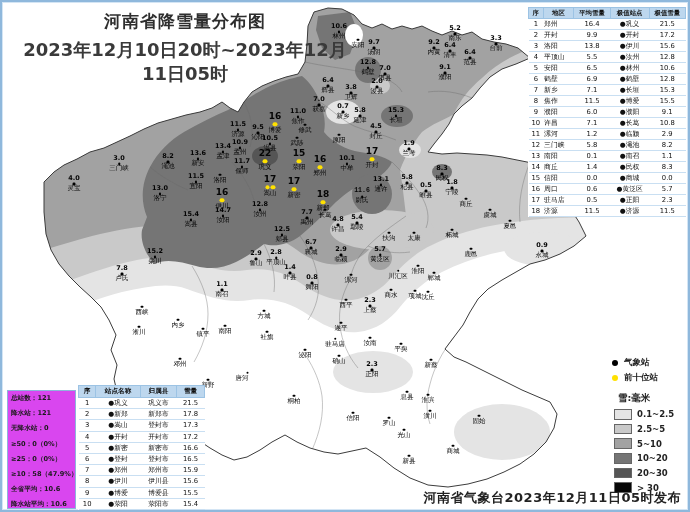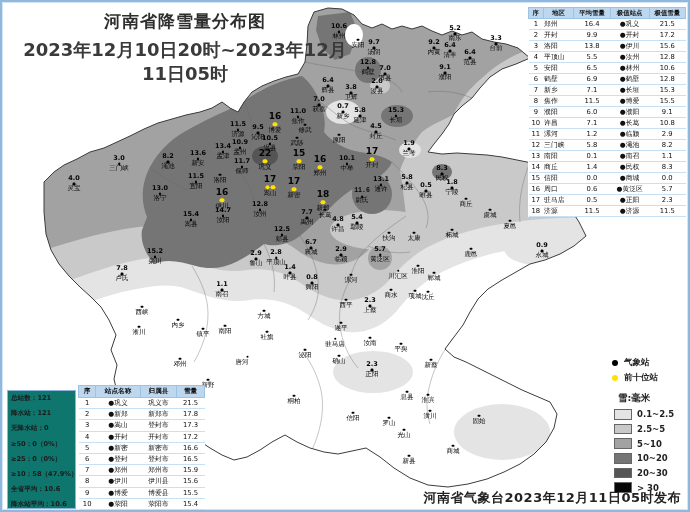--- a/index.html
+++ b/index.html
@@ -8,21 +8,21 @@
   .b0{fill:var(--b0)} .b1{fill:var(--b1)} .b2{fill:var(--b2)} .b3{fill:var(--b3)} .b4{fill:var(--b4)}
   .title-block{position:absolute;left:18px;top:8px;width:330px;text-align:center;z-index:10;}
   .map-title{font-size:17px;font-weight:bold;color:#2e2e2e;letter-spacing:1px;}
   .map-subtitle{font-size:18px;font-weight:bold;color:#3a3a3a;margin-top:5px;}
   
   .region-table{position:absolute;left:526px;top:5px;width:158px;border-collapse:collapse;z-index:10;background:#fff;font-size:6.8px;color:#111;}
   .region-table th{background:#bdd7ee;border:1px solid #9cc3e4;font-size:6.4px;padding:0;height:10px;font-weight:bold;}
   .region-table td{border-bottom:1px solid #c9dff2;padding:0 1px;height:8.6px;text-align:center;white-space:nowrap;}
   .region-table td.l{text-align:left;}
   
-  .stats-panel{position:absolute;left:5px;top:388px;width:69px;height:119px;background:#0f766e;border:1px solid #8eb4dc;z-index:10;box-sizing:border-box;padding:3px 2px 0 3px;}
+  .stats-panel{position:absolute;left:5px;top:388px;width:69px;height:119px;background:#d946ef;border:1px solid #8eb4dc;z-index:10;box-sizing:border-box;padding:3px 2px 0 3px;}
   .stats-panel .line{font-size:6.6px;font-weight:bold;color:#1a1a1a;margin-bottom:6.2px;white-space:nowrap;}
   
   .station-table{position:absolute;left:76px;top:383px;width:127px;border-collapse:collapse;z-index:10;background:#fff;font-size:6.8px;color:#111;}
   .station-table th{background:#bdd7ee;border:1px solid #9cc3e4;font-size:6.6px;height:11px;padding:0;font-weight:bold;}
   .station-table td{border-bottom:1px solid #c9dff2;padding:0 1px;height:10.2px;text-align:center;white-space:nowrap;}
   
   .legend{position:absolute;left:600px;top:355px;width:86px;z-index:10;}
   .legend-row{display:flex;align-items:center;margin-bottom:3px;}
   .legend-dot{width:6px;height:6px;border-radius:50%;margin:0 6px 0 10px;flex:0 0 auto;}
   .legend-label{font-size:8.5px;font-weight:bold;color:#222;}
@@ -671,21 +671,21 @@
           <span class="dot"></span>
         </div>
         <div class="name">邓州</div>
       </div>
       <div class="st" style="left: 206px; top: 381px;">
         <div class="dots">
           <span class="dot"></span>
         </div>
         <div class="name">新野</div>
       </div>
-      <div class="st" style="left: 240px; top: 358px; align-items: flex-end;">
+      <div class="st" style="left: 240px; top: 374px; align-items: flex-end;">
         <div class="dots">
           <span class="dot"></span>
         </div>
         <div class="name">唐河</div>
       </div>
       <div class="st" style="left: 292px; top: 397px;">
         <div class="dots">
           <span class="dot"></span>
         </div>
         <div class="name">桐柏</div>

